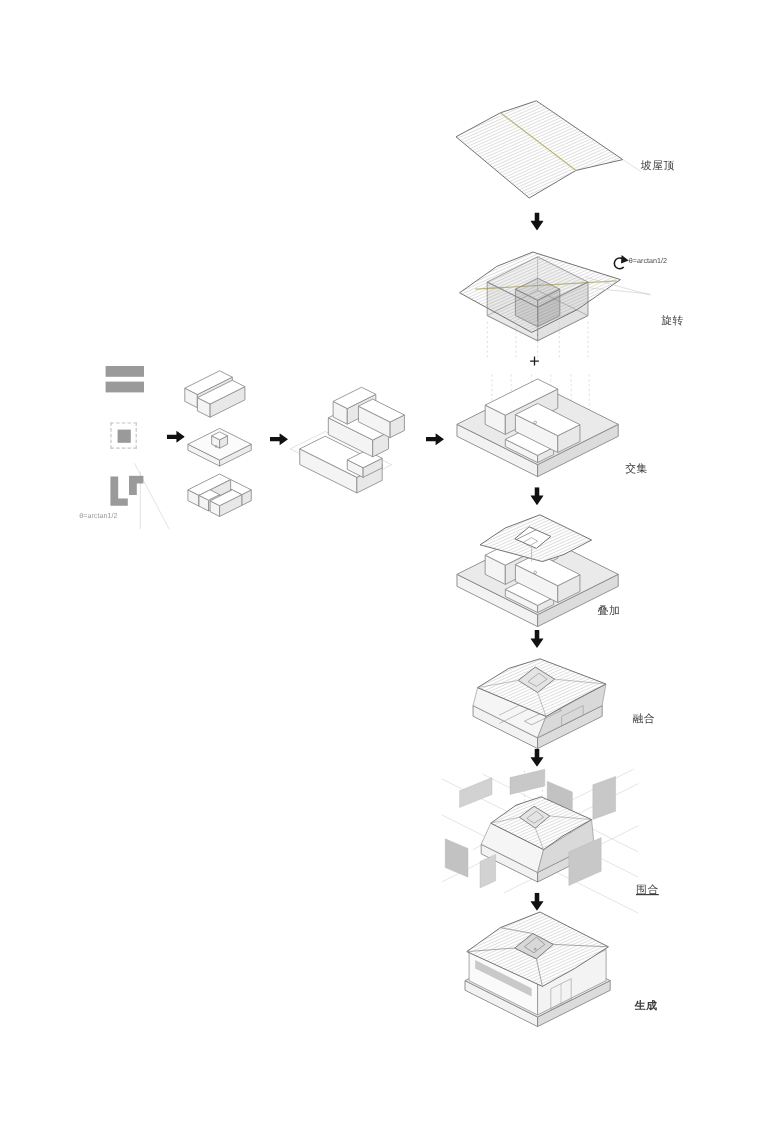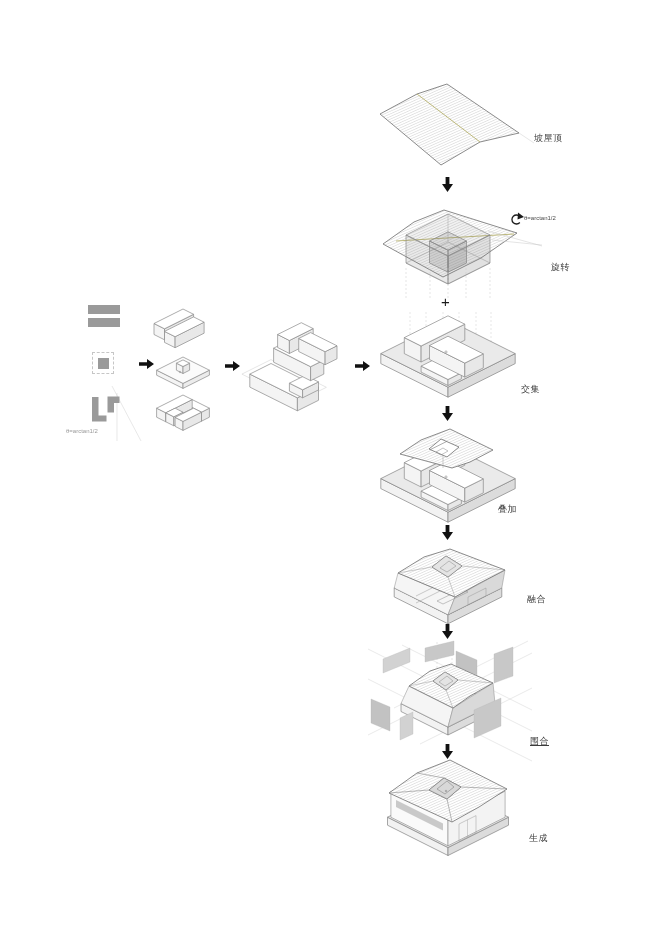--- a/index.html
+++ b/index.html
@@ -270,18 +270,18 @@
         <polygon points="3.6,0 7.4,0 7.4,7 11,7 5.5,15 0,7 3.6,7" fill="#111"></polygon>
       </svg>
   </div>
 
   <div class="plus" style="left:441px;top:294px;">+</div>
 
   <div class="rot-tiny" style="left:524px;top:215px;">θ=arctan1/2</div>
 
   <div class="lbl" style="left:534px;top:133px;">坡屋顶</div>
   <div class="lbl" style="left:551px;top:262px;">旋转</div>
-  <div class="lbl" style="left:521px;top:385px;font-family:Liberation Mono, monospace;">交集</div>
+  <div class="lbl" style="left:521px;top:385px;">交集</div>
   <div class="lbl" style="left:498px;top:504px;">叠加</div>
   <div class="lbl" style="left:527px;top:594px;">融合</div>
   <div class="lbl" style="left:530px;top:736px;text-decoration:underline;">围合</div>
-  <div class="lbl" style="left:529px;top:833px;">生成</div>
+  <div class="lbl" style="left:529px;top:833px;font-weight:bold;">生成</div>
 </div>
 
 </body></html>

